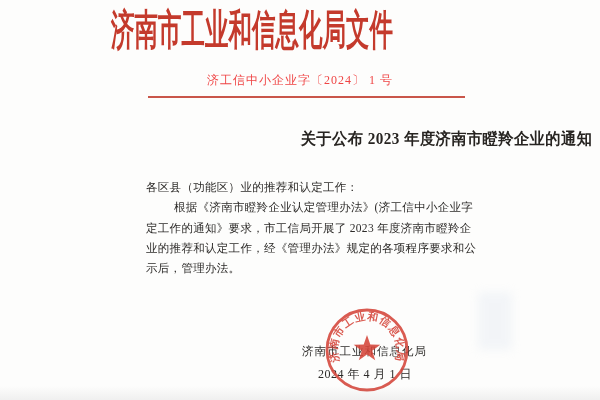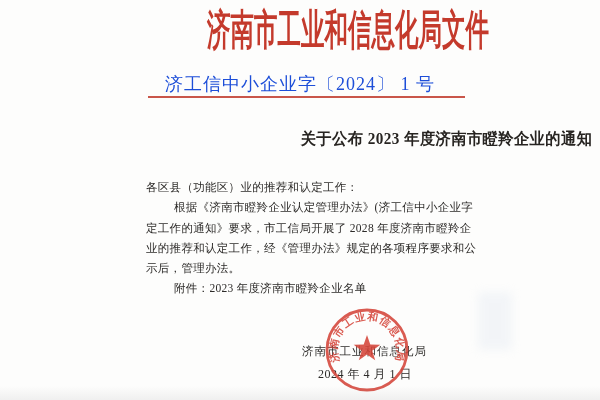--- a/index.html
+++ b/index.html
@@ -18,34 +18,34 @@
     background: linear-gradient(to bottom, rgba(0,0,0,0), rgba(120,120,125,0.10));
     pointer-events: none;
   }
   .shade-right-patch {
     position: absolute; left: 478px; top: 292px; width: 34px; height: 58px;
     background: #dfe6f0; opacity: 0.35; filter: blur(5px);
     pointer-events: none;
   }
   .header-title {
     position: absolute; top: 5px; left: 0; width: 100%;
-    text-align: right; white-space: nowrap;
+    text-align: left; white-space: nowrap;
   }
   .header-title .inner {
     display: inline-block;
     font-size: 42px; line-height: 50px; font-weight: bold;
     color: #c43a2c;
     transform: scaleX(0.56);
     transform-origin: 50% 50%;
     white-space: nowrap;
   }
   .doc-number {
     position: absolute; top: 72px; left: 0; width: 100%;
     text-align: center;
-    font-size: 18px; letter-spacing: 1px; color: #1d4ed8;
+    font-size: 12px; letter-spacing: 1px; color: #ef4444;
     white-space: nowrap;
   }
   .red-rule {
     position: absolute; top: 96px; left: 148px; width: 317px; height: 2px;
     background: #c9564a;
   }
   .doc-title {
     position: absolute; top: 129px; left: 0; width: 100%;
     text-align: right; white-space: nowrap;
   }
@@ -91,24 +91,23 @@
 
   <div class="red-rule"></div>
 
   <div class="doc-title">
     <span class="inner">关于公布 2023 年度济南市瞪羚企业的通知</span>
   </div>
 
   <div class="body-text">
     <div class="line">各区县（功能区）业的推荐和认定工作：</div>
     <div class="line indent">根据《济南市瞪羚企业认定管理办法》(济工信中小企业字</div>
-    <div class="line">定工作的通知》要求，市工信局开展了 2028 年度济南市瞪羚企</div>
+    <div class="line">定工作的通知》要求，市工信局开展了 2023 年度济南市瞪羚企</div>
     <div class="line">业的推荐和认定工作，经《管理办法》规定的各项程序要求和公</div>
     <div class="line">示后，管理办法。</div>
-    <div class="line indent">附件：2023 年度济南市瞪羚企业名单</div>
   </div>
 
   <div class="signature-org">济南市工业和信息化局</div>
   <div class="signature-date">2024 年 4 月 1 日</div>
 
   <svg class="seal" viewBox="0 0 88 88" aria-hidden="true">
     <circle cx="43" cy="42" r="40" fill="none" stroke="#d5453a" stroke-width="2.8"></circle>
     <polygon fill="#d5453a" points="43,27 46.3,36.5 56.3,36.7 48.3,42.7 51.2,52.3 43,46.6 34.8,52.3 37.7,42.7 29.7,36.7 39.7,36.5"></polygon>
     <defs>
       <path id="sealArc" d="M 14.8 52.3 A 30 30 0 1 1 71.2 52.3" fill="none"></path>

